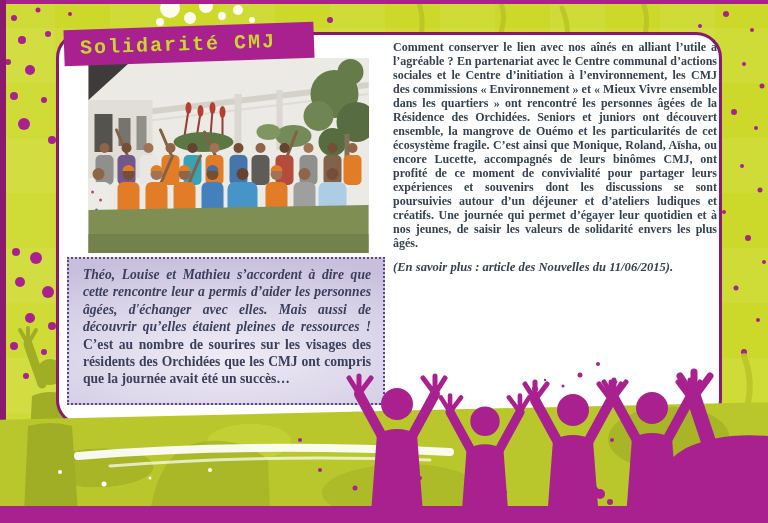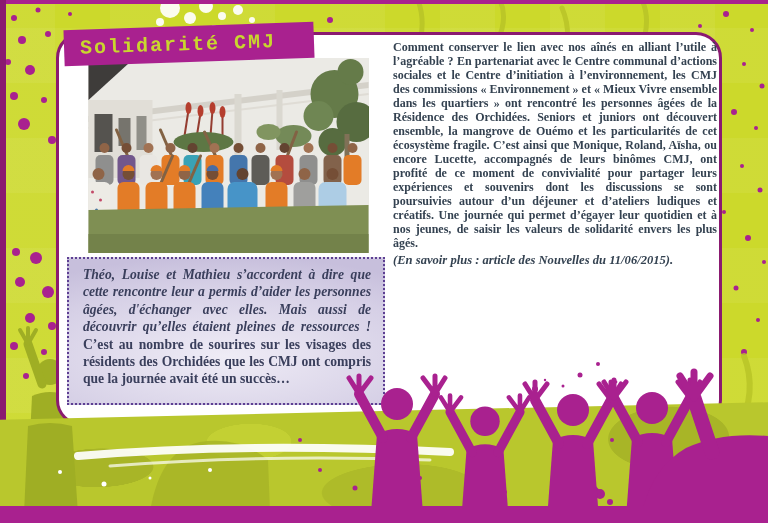--- a/index.html
+++ b/index.html
@@ -50,21 +50,21 @@
   .quote .qi{font-style:italic;font-weight:600;}
   .quote .qn{font-style:normal;font-weight:700;}
   .article{
     position:absolute;left:334px;top:6px;width:324px;
     color:var(--body-text,#344251);
   }
   .article .body{
     font-weight:700;font-size:12px;line-height:1.165;text-align:justify;
   }
   .article .foot{
-    font-weight:700;font-style:italic;font-size:12.6px;line-height:1.3;margin-top:1px;
+    font-weight:700;font-style:italic;font-size:12.6px;line-height:1.3;margin-top:8px;
   }
   .band{
     position:absolute;left:-12px;top:402px;width:792px;height:112px;z-index:4;
     background-image:
       radial-gradient(ellipse 90px 32px at 14% 45%, #a8b527 60%, rgba(0,0,0,0) 61%),
       radial-gradient(ellipse 130px 45px at 52% 72%, #aebb29 60%, rgba(0,0,0,0) 61%),
       radial-gradient(ellipse 100px 52px at 86% 30%, #a8b527 60%, rgba(0,0,0,0) 61%),
       radial-gradient(ellipse 70px 30px at 33% 25%, #c3d033 60%, rgba(0,0,0,0) 61%);
     background-color:var(--band-green,#b9c72d);
     transform:rotate(-1.3deg);transform-origin:right center;

